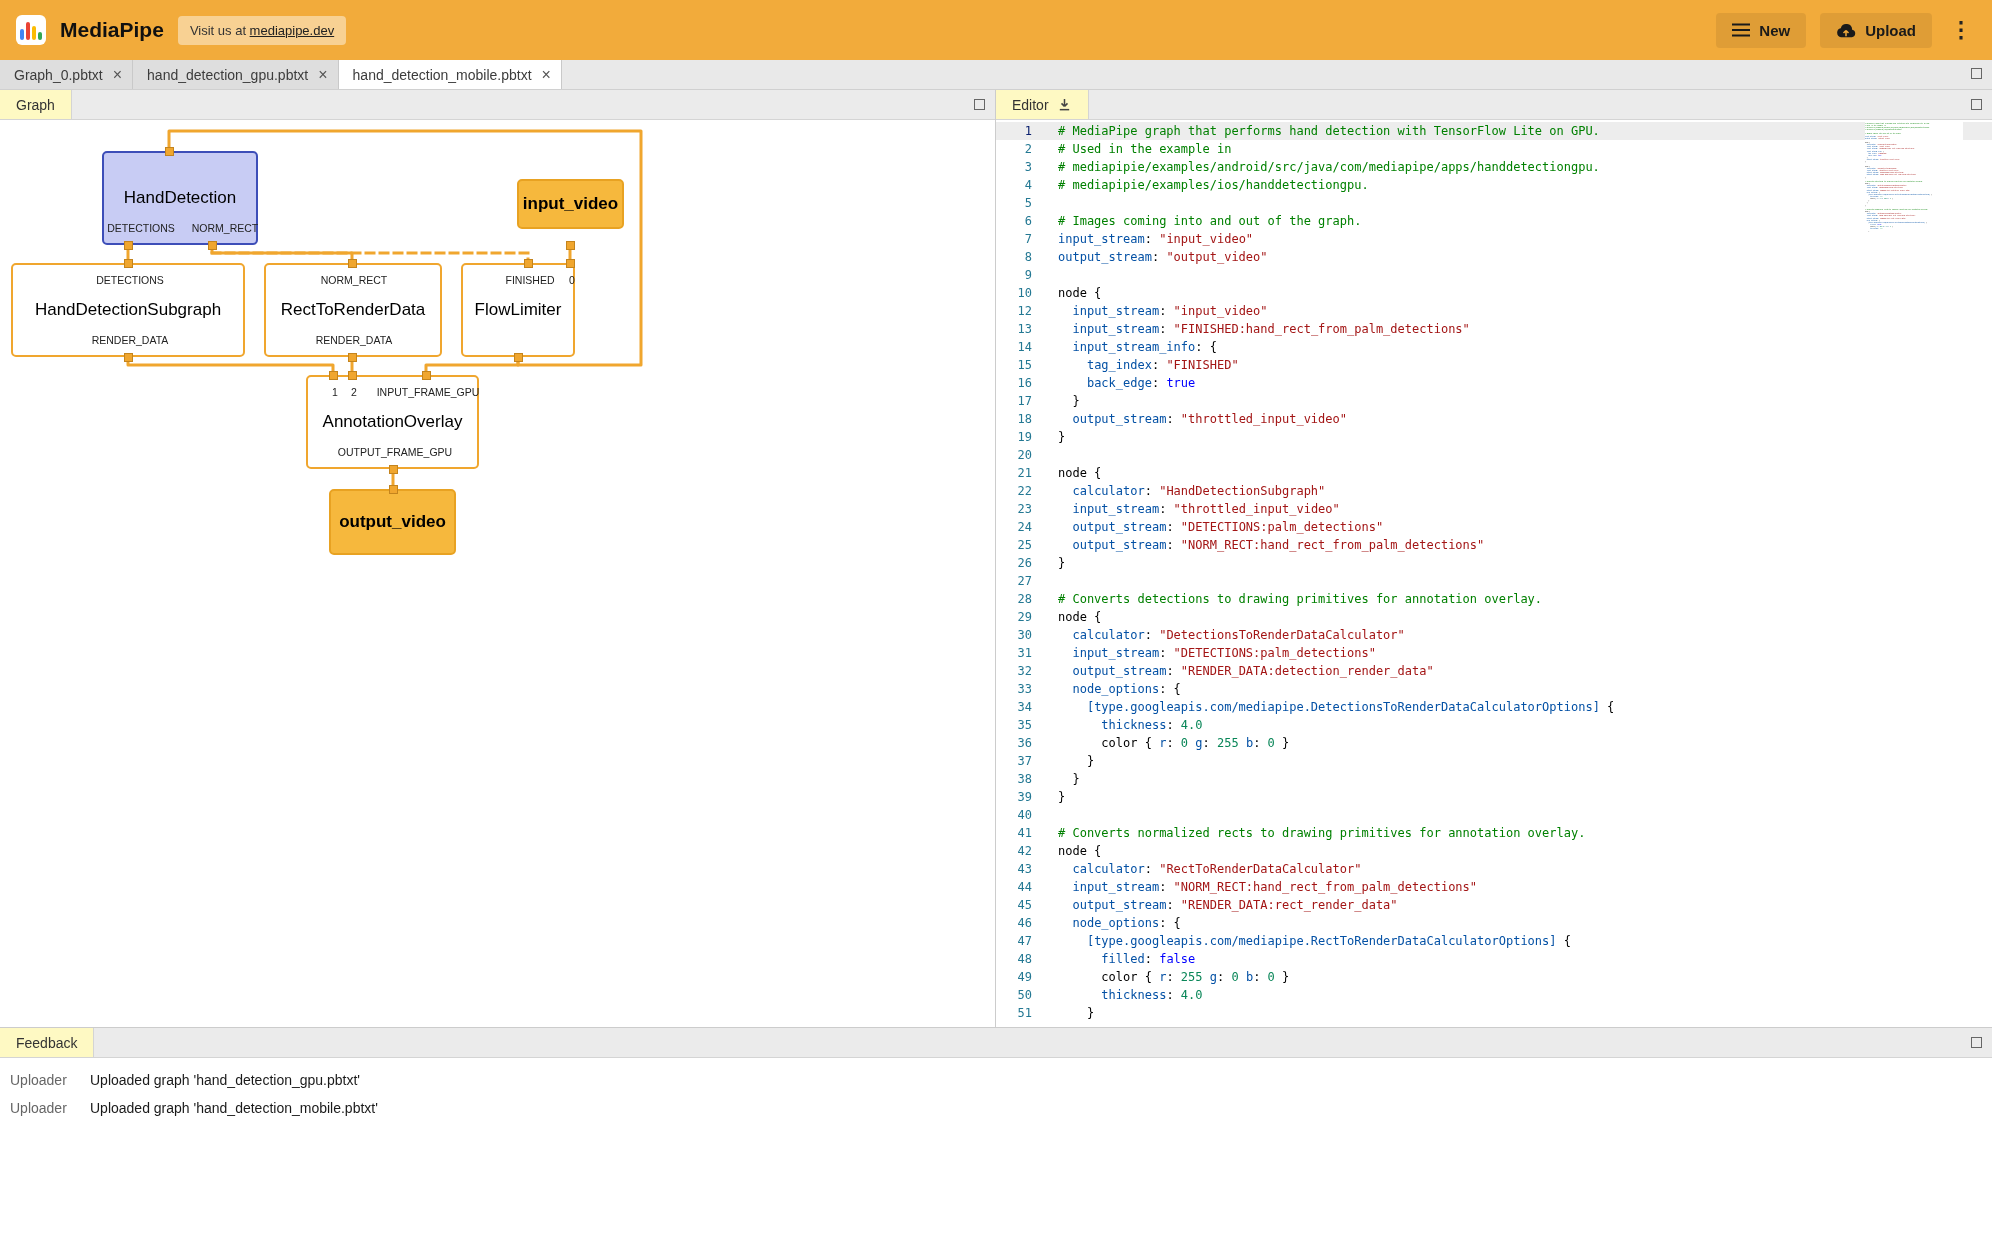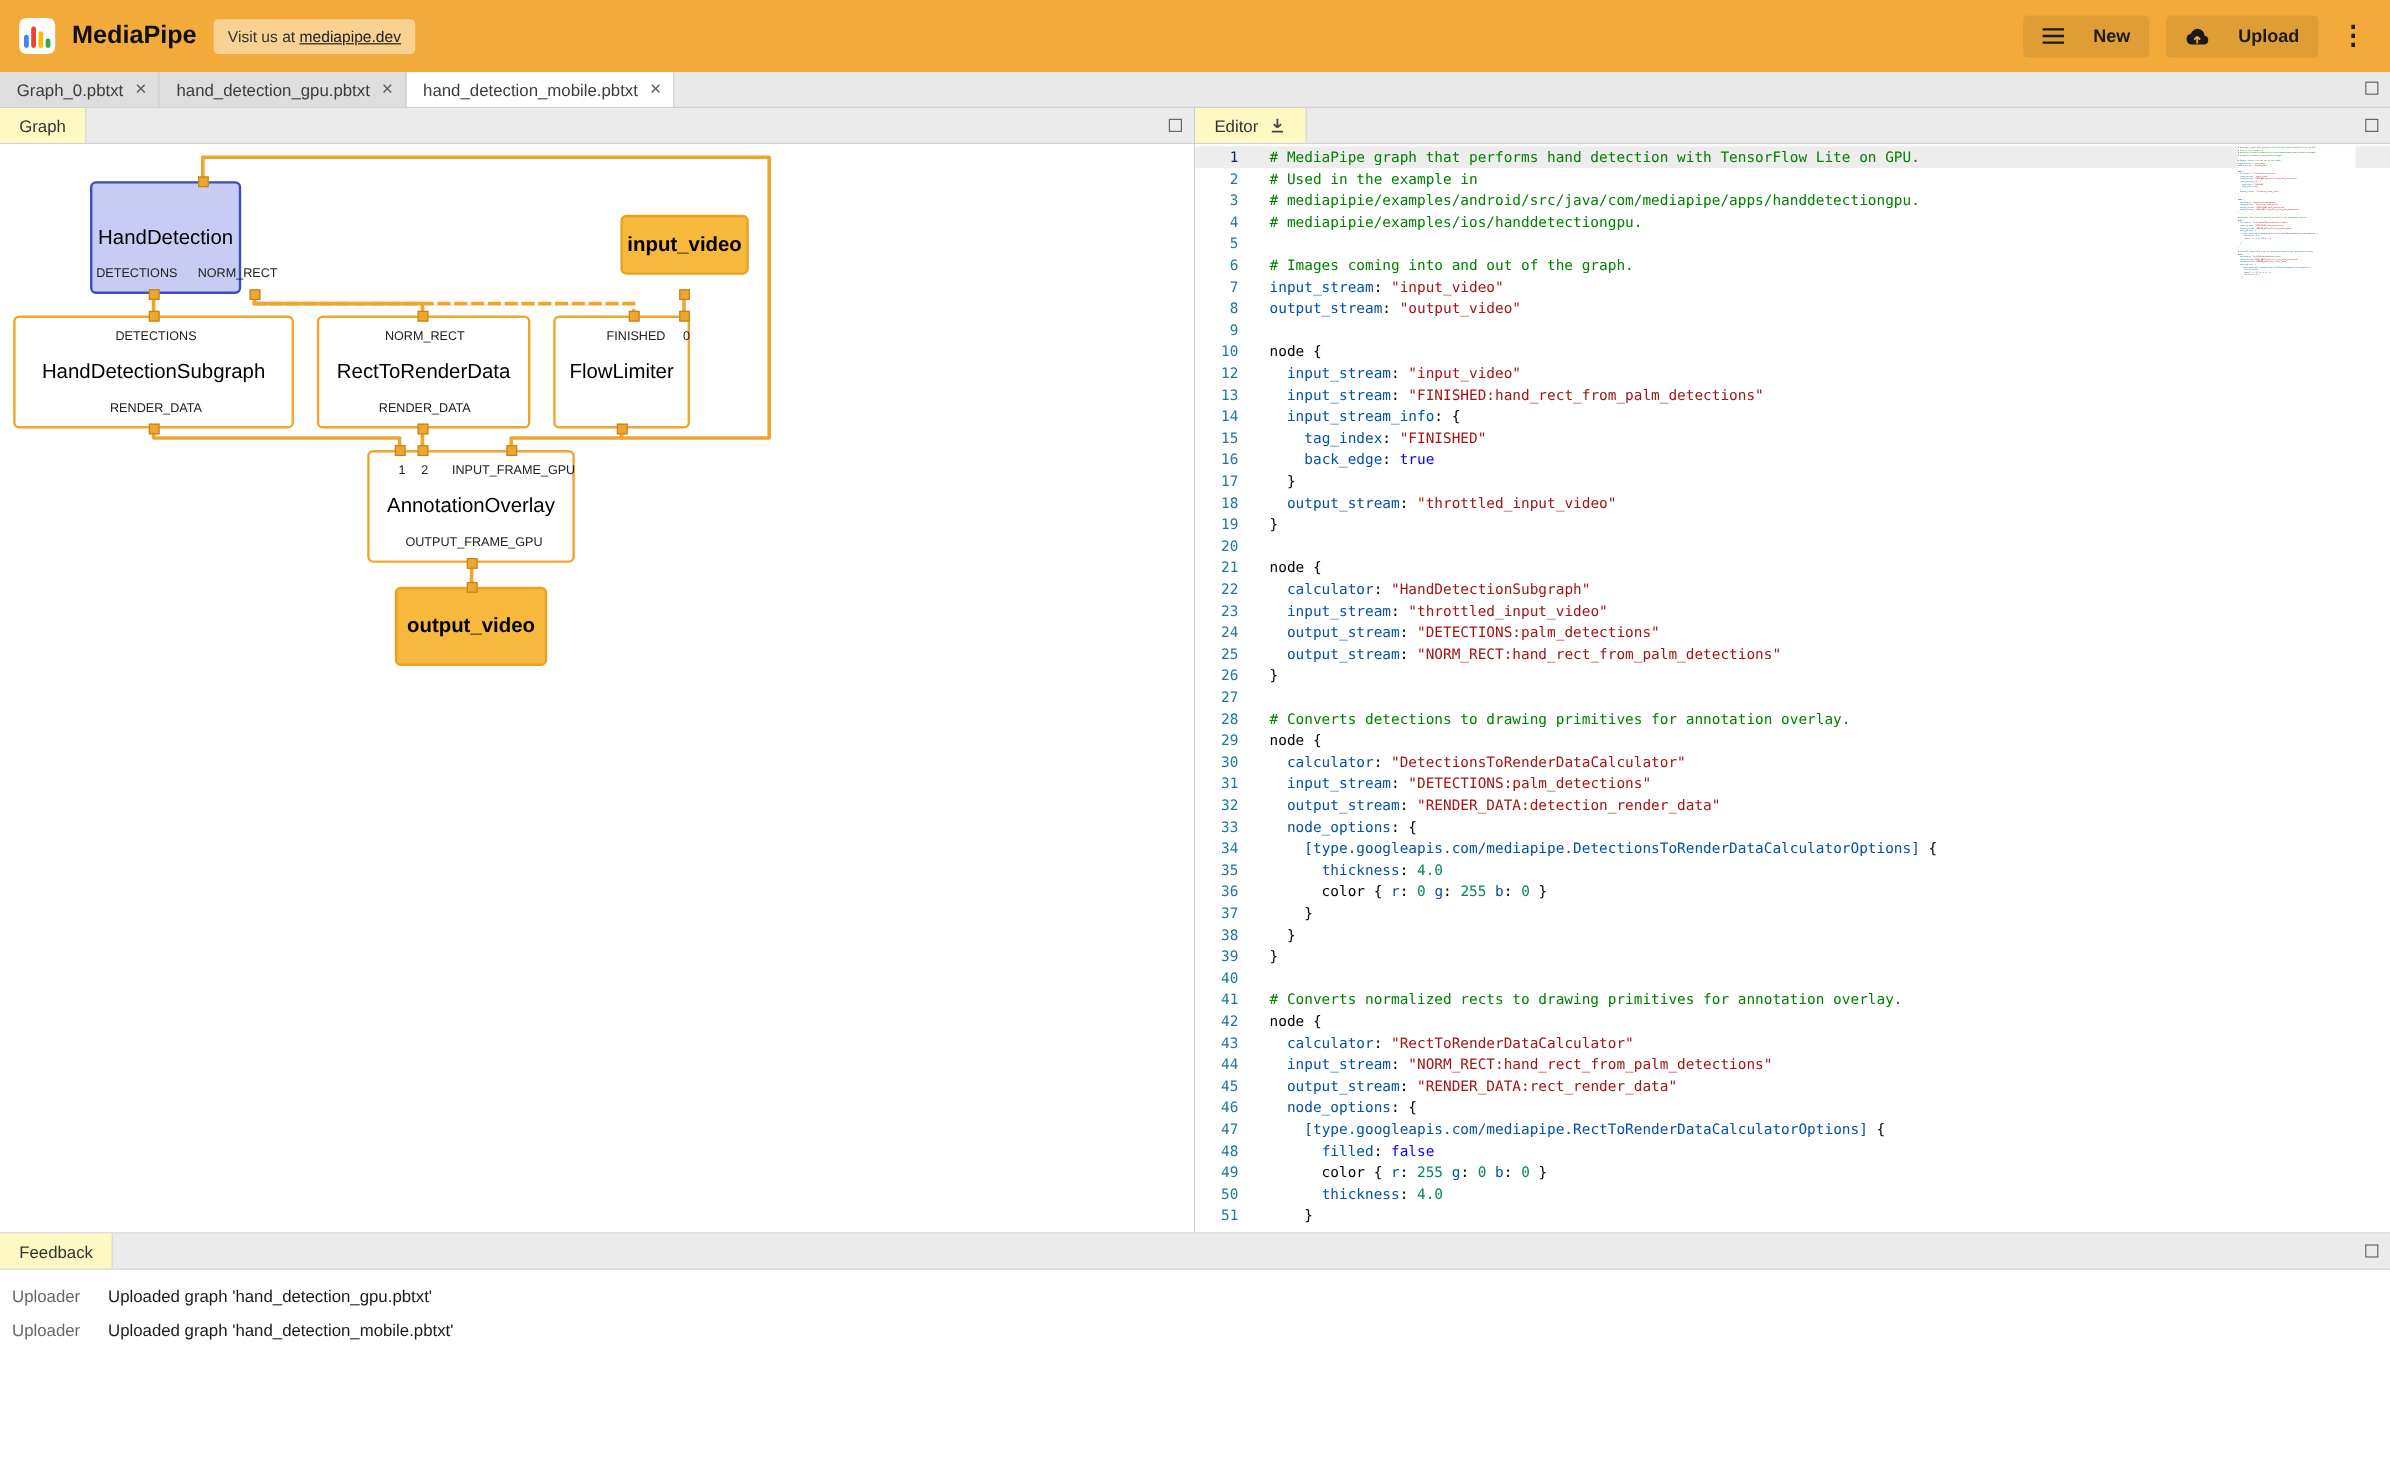--- a/index.html
+++ b/index.html
@@ -13,21 +13,21 @@
         justify-content:center;gap:2px;padding:5px 4px;box-sizing:border-box;}
   .logo i{display:block;width:4px;border-radius:2px;}
   .logo .b1{height:11px;background:#4285F4;}
   .logo .b2{height:18px;background:#EA4335;}
   .logo .b3{height:14px;background:#FBBC05;}
   .logo .b4{height:8px;background:#34A853;}
   .app-title{font-size:21px;font-weight:bold;color:#101010;}
   .visit-chip{background:rgba(255,255,255,.45);border-radius:4px;padding:7px 12px;font-size:13px;color:#333;}
   .visit-chip a{color:#222;text-decoration:underline;cursor:pointer;}
   .spacer{flex:1;}
-  .hbtn{display:flex;align-items:center;gap:24px;background:rgba(0,0,0,.08);border:none;border-radius:4px;
+  .hbtn{display:flex;align-items:center;gap:9px;background:rgba(0,0,0,.08);border:none;border-radius:4px;
         padding:9px 16px;font-size:15px;font-weight:bold;color:#1a1a1a;font-family:inherit;cursor:pointer;}
   .kebab{font-size:22px;font-weight:bold;color:#222;padding:0 4px;cursor:pointer;line-height:1;}
 
   
   .tabbar{position:absolute;left:0;top:60px;width:1992px;height:30px;background:#E9E9E9;
           border-bottom:1px solid #D0D0D0;box-sizing:border-box;display:flex;z-index:9;}
   #fileTabs{display:flex;height:100%;}
   .file-tab{display:flex;align-items:center;gap:10px;padding:0 10px 0 14px;background:#DEDEDE;
             border-right:1px solid #C9C9C9;font-size:14px;color:#3C3C3C;cursor:pointer;white-space:nowrap;}
   .file-tab.active{background:#fff;}
@@ -156,21 +156,21 @@
         <polyline points="518,237 518,245 641,245 641,11 169,11 169,31" class="edge"></polyline>
         <polyline points="518,237 518,245 426,245 426,255" class="edge"></polyline>
         <polyline points="570,125 570,143" class="edge"></polyline>
         <polyline points="128,125 128,143" class="edge"></polyline>
         <polyline points="212,125 212,133 352,133 352,143" class="edge"></polyline>
         <polyline points="212,133 528,133 528,143" class="edge dashed"></polyline>
         <polyline points="128,237 128,245 333,245 333,255" class="edge"></polyline>
         <polyline points="352,237 352,255" class="edge"></polyline>
         <polyline points="393,349 393,369" class="edge"></polyline>
       </svg>
-      <div class="gnode purple" style="left: 75px; top: 31px; width: 126px; height: 94px;">
+      <div class="gnode purple" style="left: 102px; top: 31px; width: 156px; height: 94px;">
         <div class="gtitle">HandDetection</div>
         <span class="plabel bottom" style="left: 37px;">DETECTIONS</span>
         <span class="plabel bottom" style="left: 121px;">NORM_RECT</span>
       </div>
       <div class="port" style="left: 164.5px; top: 26.5px;"></div>
       <div class="port" style="left: 123.5px; top: 120.5px;"></div>
       <div class="port" style="left: 207.5px; top: 120.5px;"></div>
       <div class="gnode orange" style="left: 517px; top: 59px; width: 107px; height: 50px; text-decoration: underline;">
         <div class="gtitle">input_video</div>
       </div>

